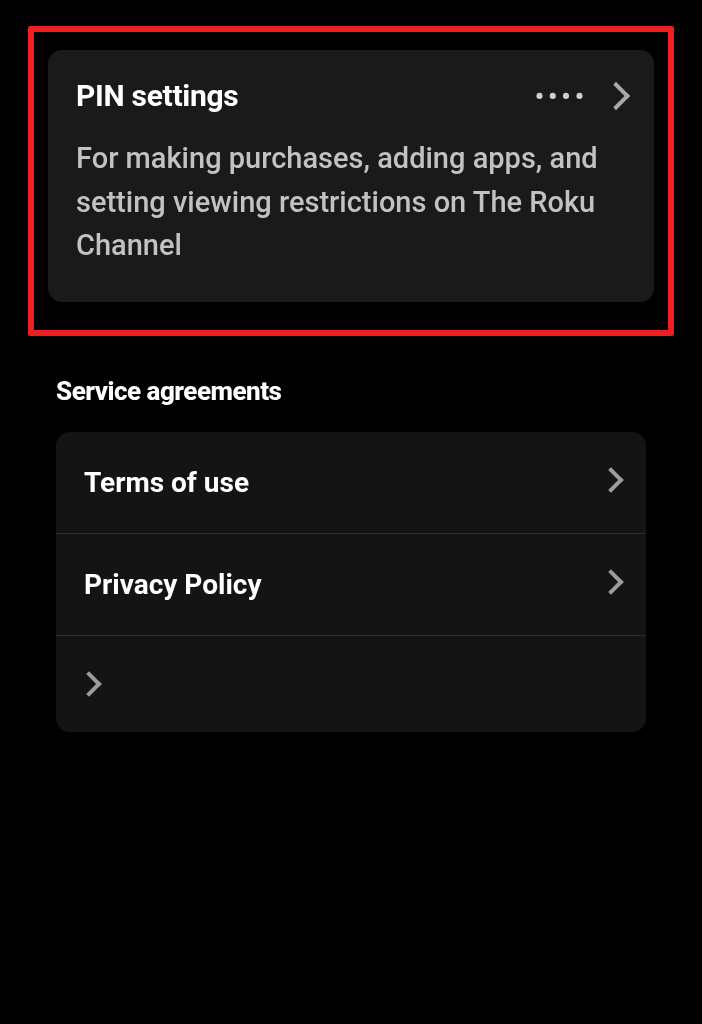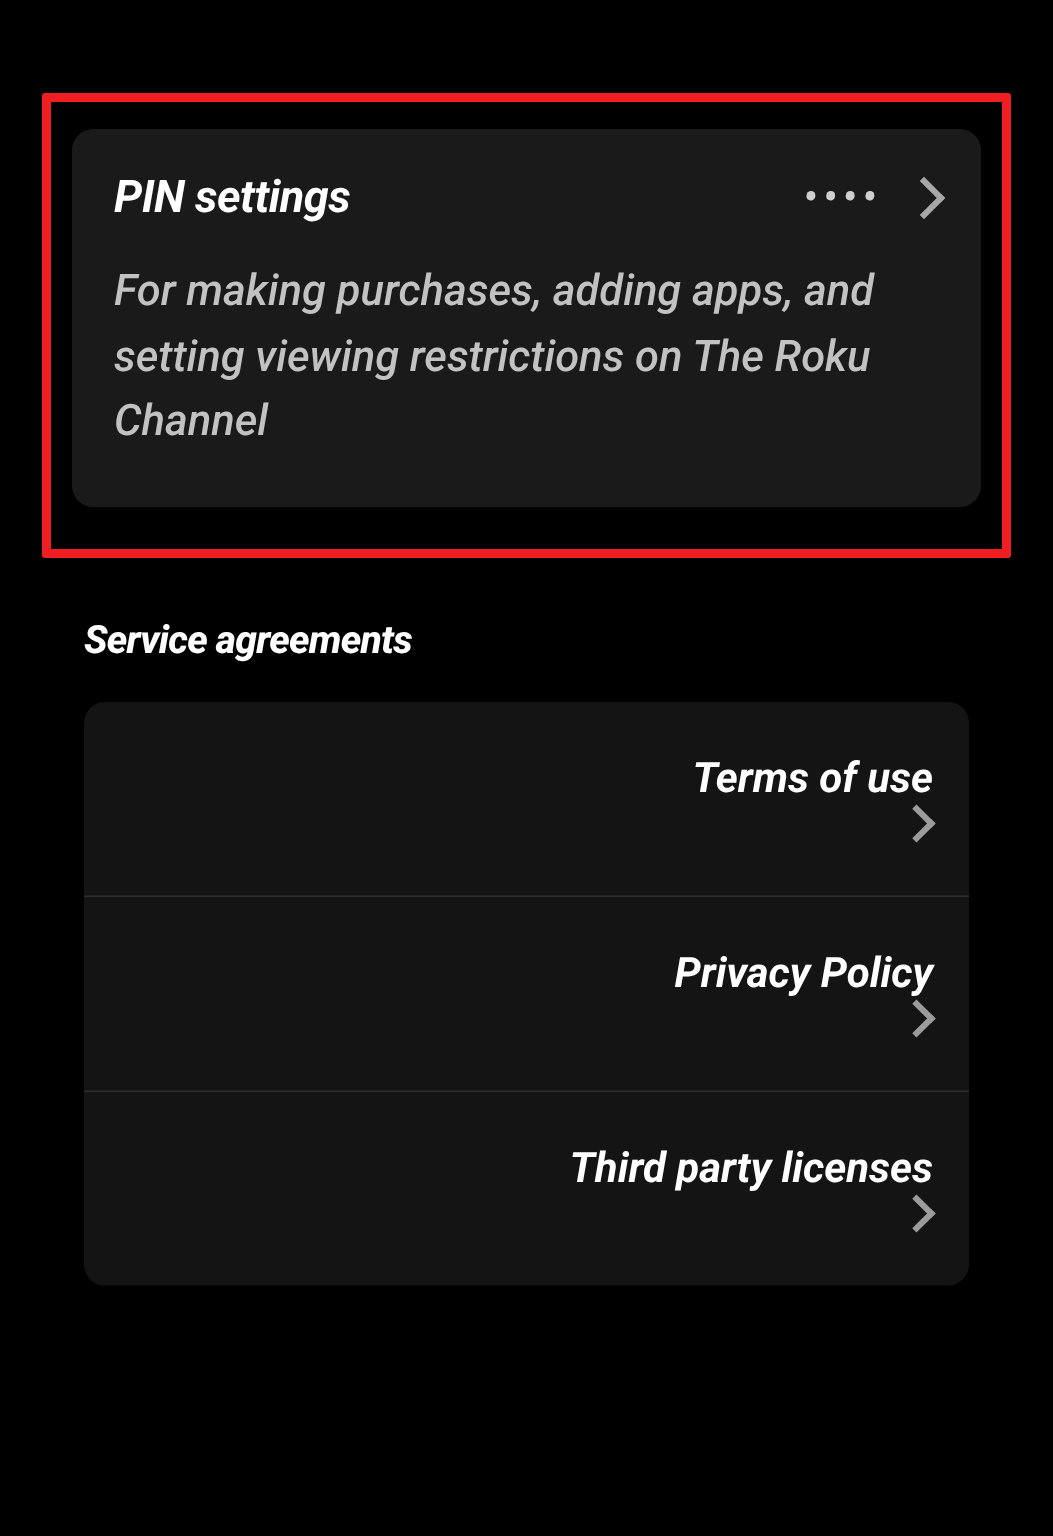--- a/index.html
+++ b/index.html
@@ -9,22 +9,21 @@
     }
     body {
       width: 702px;
       height: 1024px;
       background: #000000;
       font-family: -apple-system, BlinkMacSystemFont, "Segoe UI", Roboto, Helvetica, Arial, sans-serif;
       overflow: hidden;
       position: relative;
     }
     .container {
-      padding: 62px 0 0 0;
-      font-style: italic;
+      padding: 26px 0 0 0;
     }
     .highlight-wrap {
       border: 6px solid #ee1e23;
       margin: 0 28px 40px 28px;
       padding: 18px 14px 28px 14px;
       border-radius: 2px;
     }
     .pin-card {
       background: #1a1a1a;
       border-radius: 14px;
@@ -85,26 +84,25 @@
       padding: 0 0 26px 56px;
     }
     .list {
       margin: 0 56px 0 56px;
       background: #141414;
       border-radius: 14px;
       overflow: hidden;
     }
     .list-item {
       display: flex;
-      align-items: flex-end;
+      align-items: flex-start;
       justify-content: space-between;
       padding: 34px 24px 34px 28px;
       border-bottom: 1px solid #2e2e2e;
       cursor: pointer;
-      flex-direction: column;
     }
     .list-item:last-child {
       border-bottom: none;
     }
     .list-label {
       color: #ffffff;
       font-size: 28px;
       font-weight: 700;
     }
     .list-chevron {
@@ -147,18 +145,17 @@
   <div class="list">
     <div class="list-item">
       <span class="list-label">Terms of use</span>
       <span class="list-chevron"></span>
     </div>
     <div class="list-item">
       <span class="list-label">Privacy Policy</span>
       <span class="list-chevron"></span>
     </div>
     <div class="list-item">
-      <span class="list-label">Third party licenses</span>
       <span class="list-chevron"></span>
     </div>
   </div>
 
 </div>
 
 </body></html>

